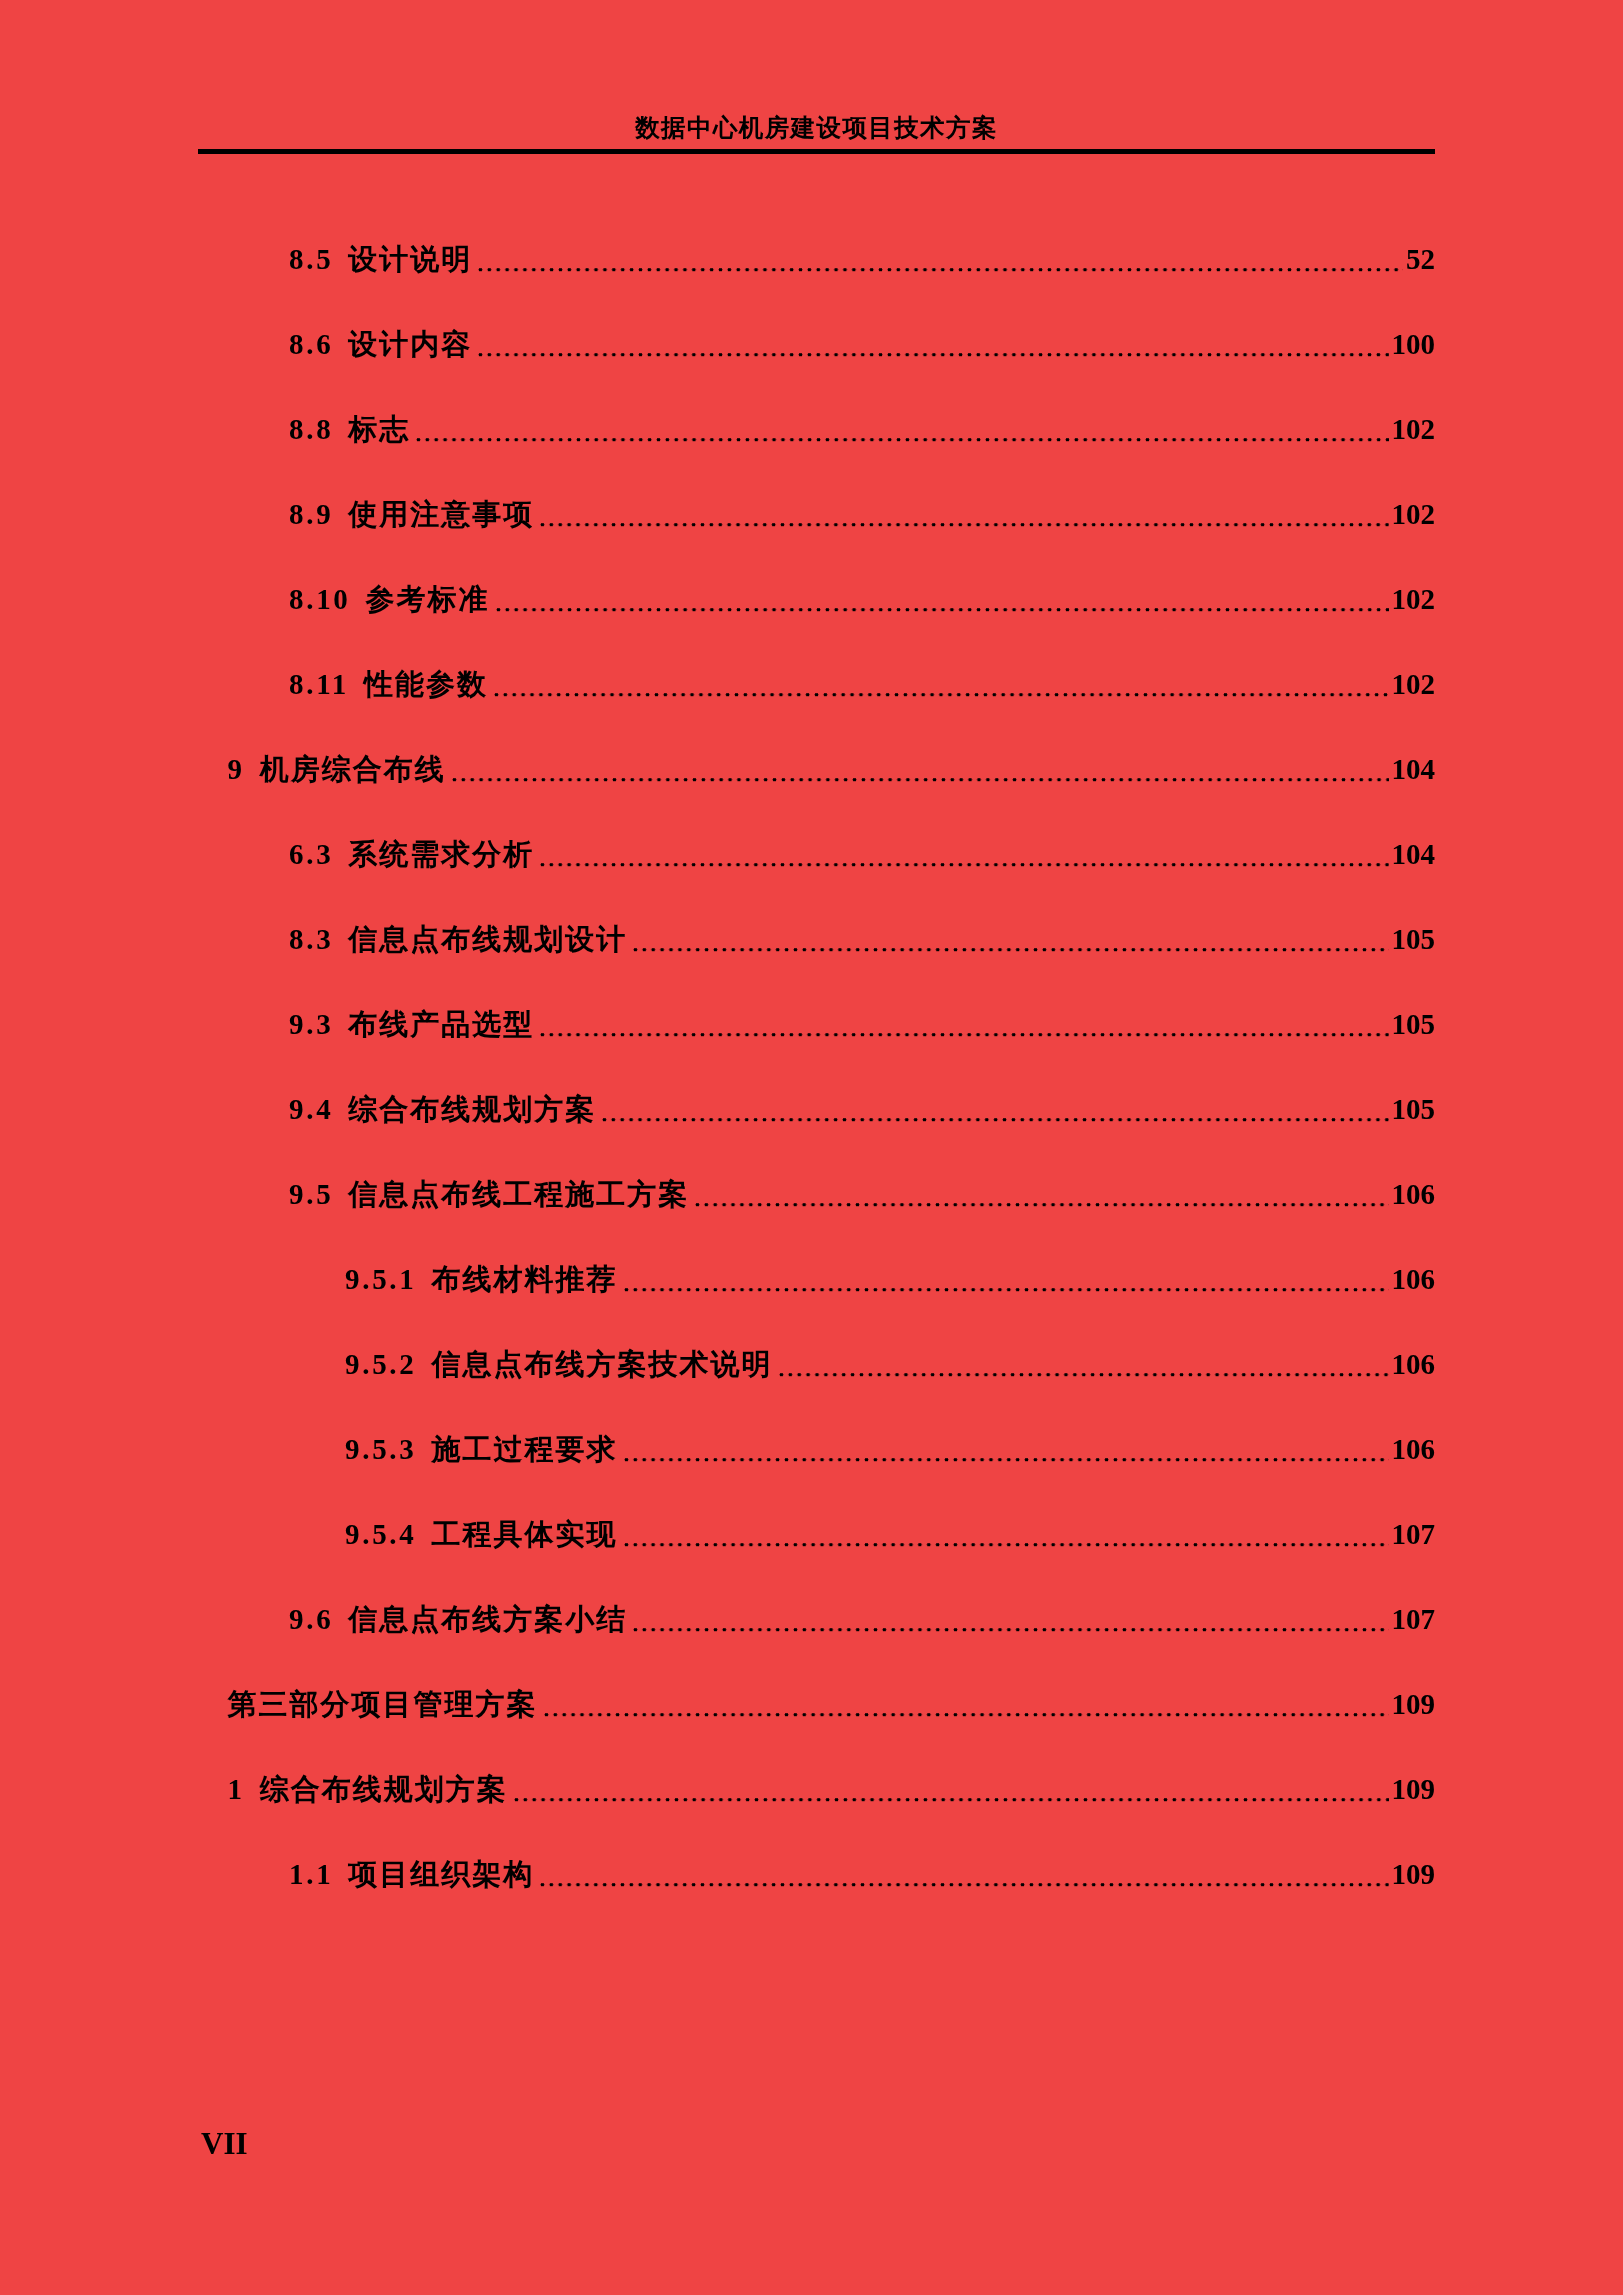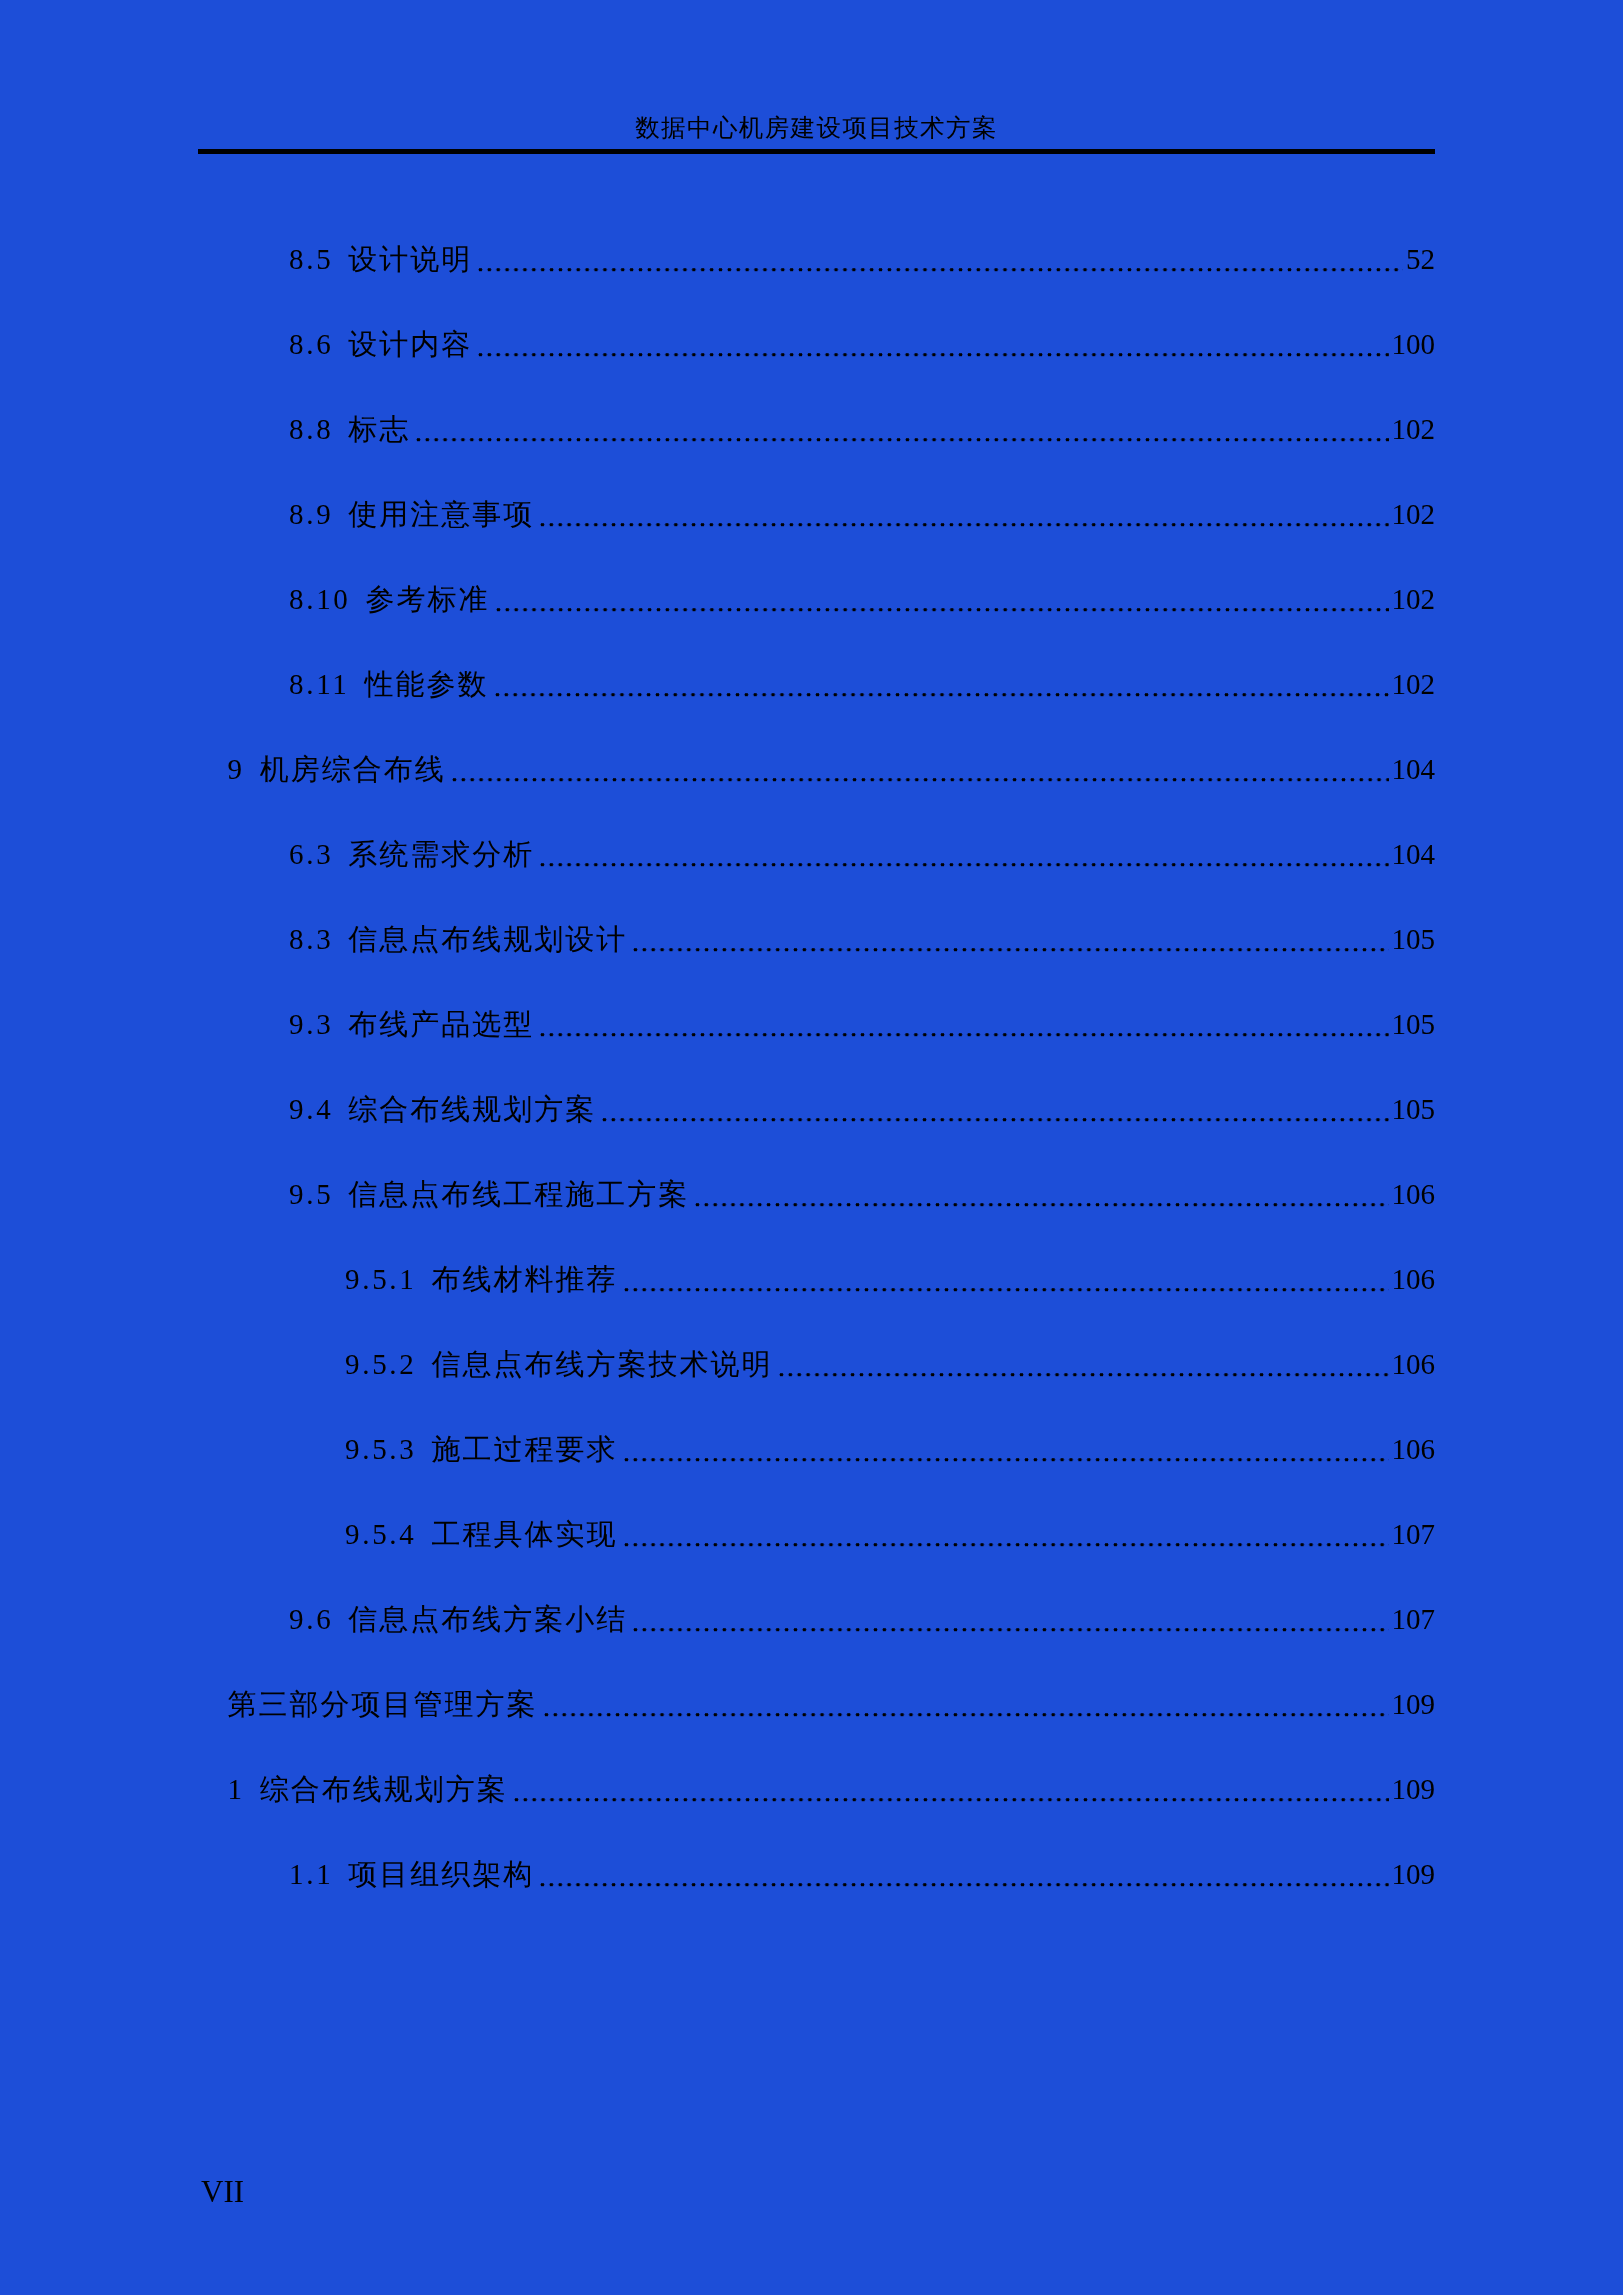--- a/index.html
+++ b/index.html
@@ -11,21 +11,22 @@
   body {
     width: 1623px;
     height: 2295px;
     position: relative;
     overflow: hidden;
     font-family: "Liberation Serif", "DejaVu Serif", serif;
   }
   .page {
     position: absolute;
     inset: 0;
-    background: #1d4ed8;
+    background: #ef4444;
+    font-weight: bold;
   }
   
   .doc-header {
     position: absolute;
     left: 198px;
     width: 1237px;
     top: 116px;
     text-align: center;
     font-size: 24.5px;
     line-height: 1;
@@ -85,21 +86,20 @@
   .pagenum {
     text-align: right;
   }
   
   .doc-footer {
     position: absolute;
     left: 201px;
     top: 2128px;
     font-size: 31px;
     line-height: 1;
-    margin-top: 48px;
   }
 </style>
 </head>
 <body>
 
 <div class="page">
 
   <div class="doc-header">数据中心机房建设项目技术方案</div>
 
   <div class="header-rule"></div>

